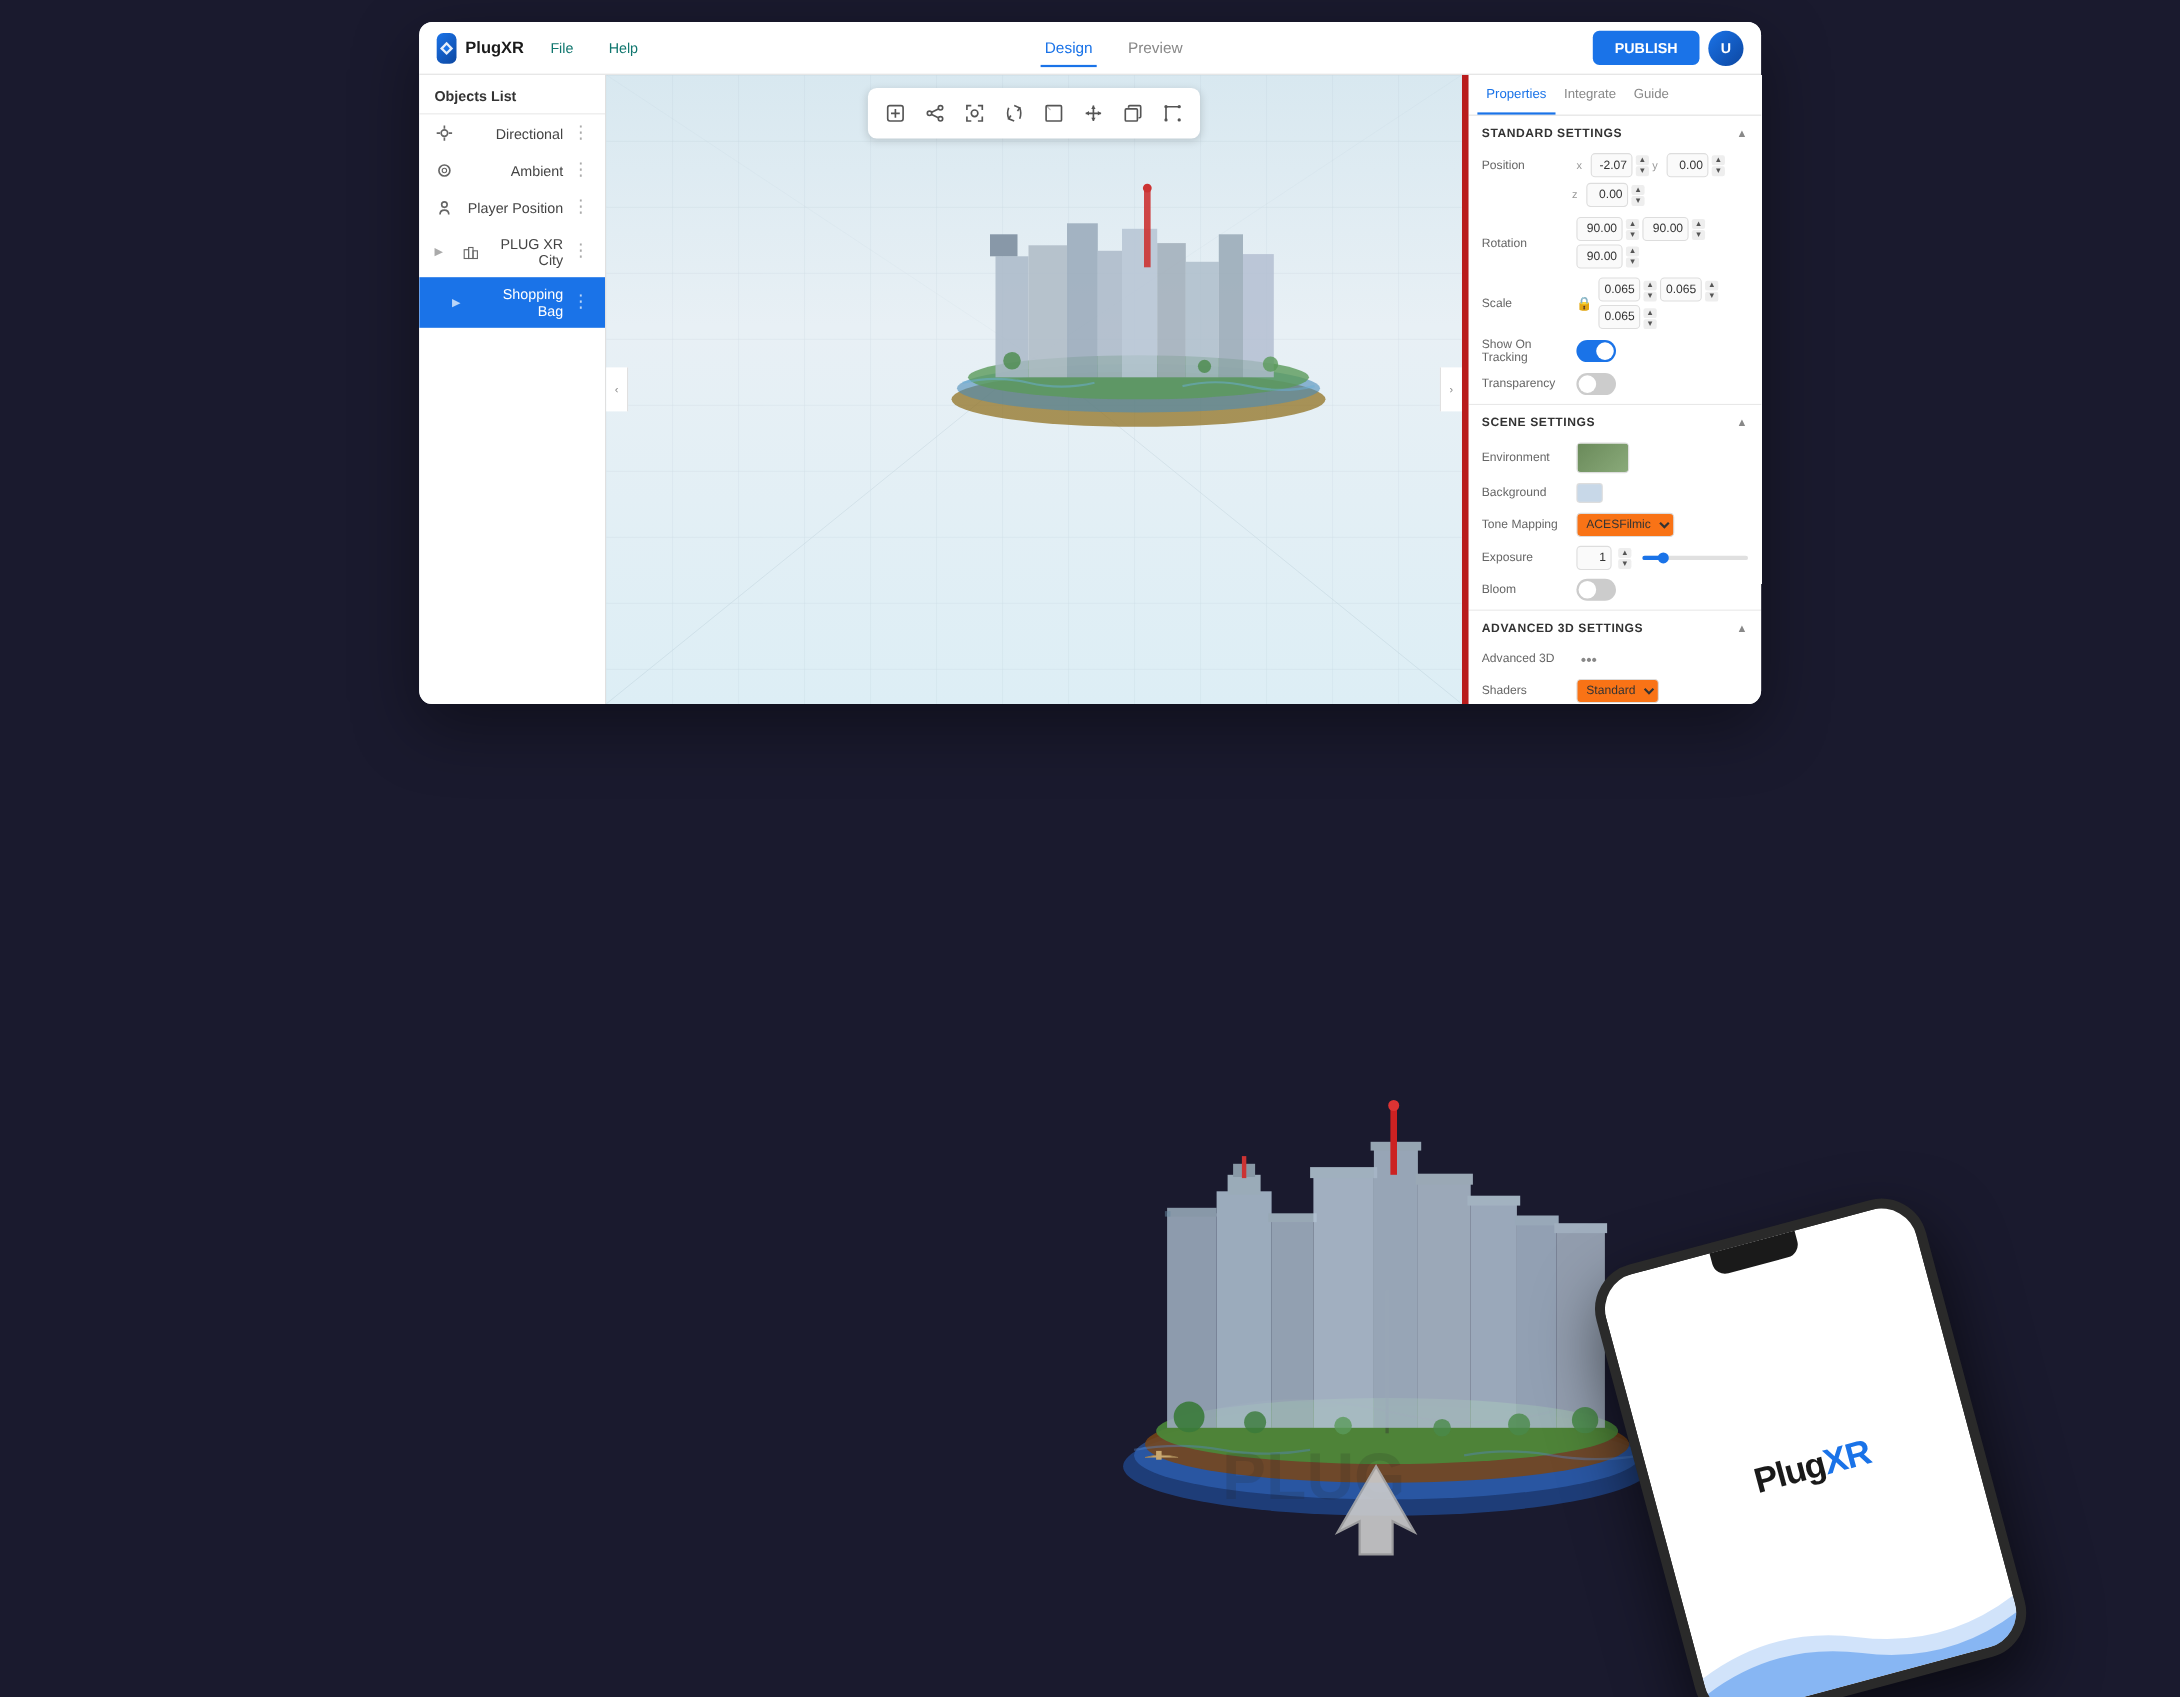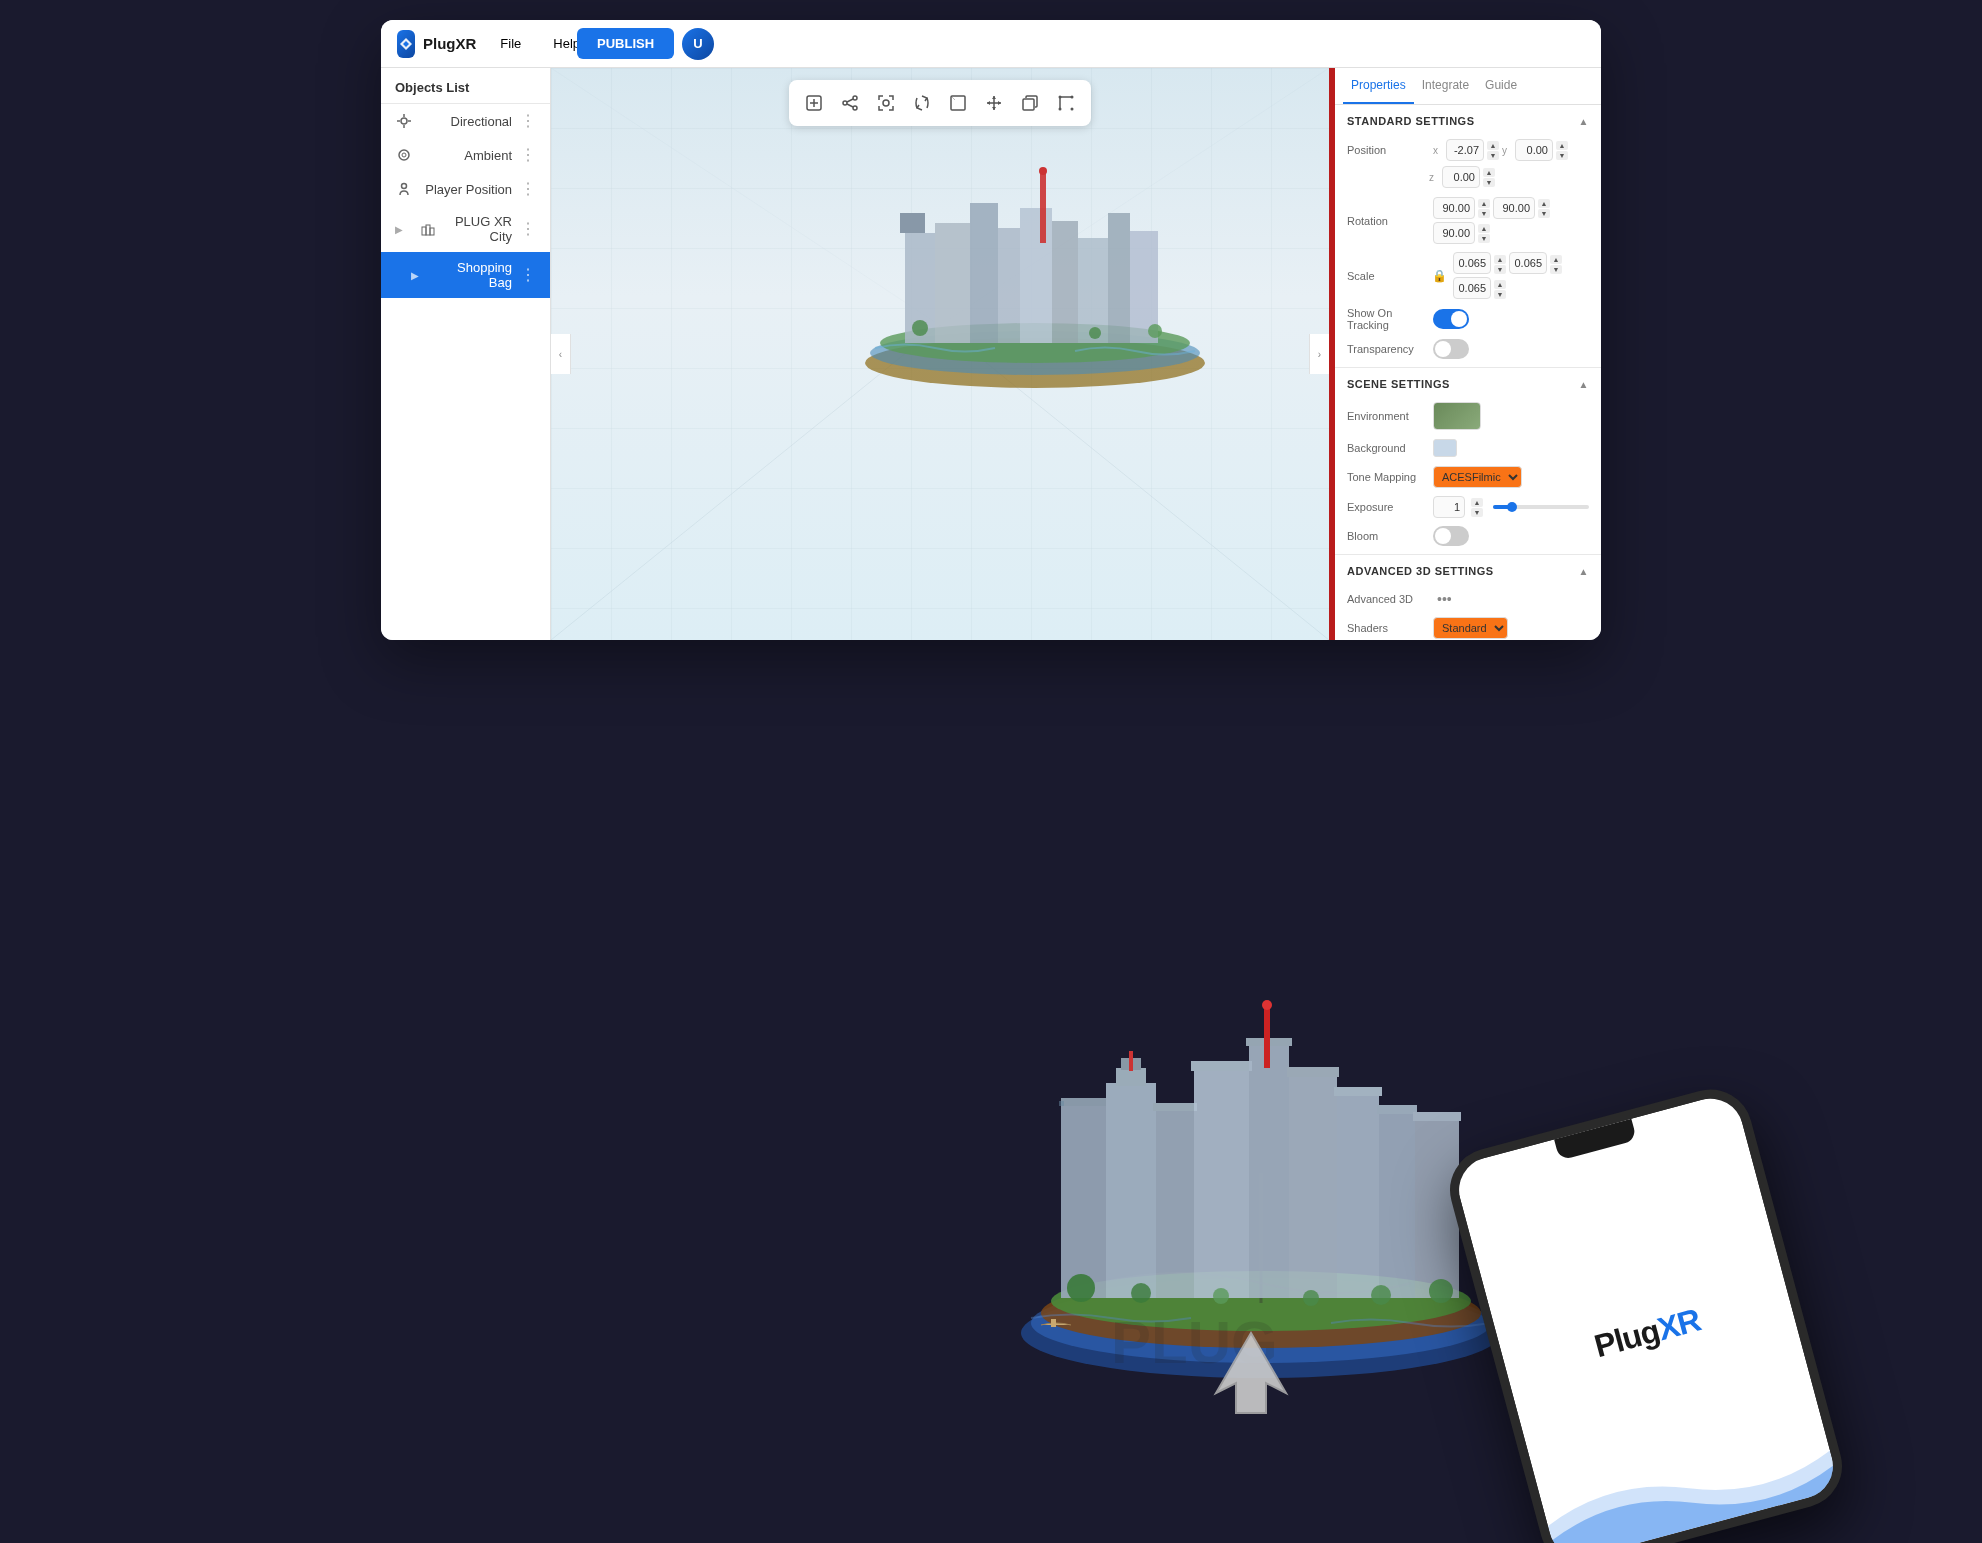--- a/index.html
+++ b/index.html
@@ -63,21 +63,21 @@
       font-weight: 700;
       color: #1a1a1a;
     }
     .menu-bar {
       display: flex;
       gap: 16px;
       margin-left: 8px;
     }
     .menu-item {
       font-size: 13px;
-      color: #000000;
+      color: #0f766e;
       cursor: pointer;
       padding: 4px 8px;
       border-radius: 4px;
     }
     .center-tabs {
       flex: 1;
       display: flex;
       justify-content: center;
       gap: 24px;
     }
@@ -450,20 +450,24 @@
         <svg width="18" height="18" viewBox="0 0 18 18">
           <path d="M3 9 L9 3 L15 9 L9 15 Z" fill="white" opacity="0.9"></path>
           <path d="M6 9 L9 6 L12 9 L9 12 Z" fill="#1a73e8"></path>
         </svg>
       </div>
       <span class="logo-text">PlugXR</span>
       <div class="menu-bar">
         <span class="menu-item">File</span>
         <span class="menu-item">Help</span>
       </div>
+    </div>
+    <div class="center-tabs">
+      <span class="tab-item active">Design</span>
+      <span class="tab-item">Preview</span>
     </div>
     <button class="publish-btn">PUBLISH</button>
     <div class="user-avatar">U</div>
   </div>
 
   <div class="main-content">
 
     <div class="left-sidebar">
       <div class="sidebar-header">Objects List</div>
 

